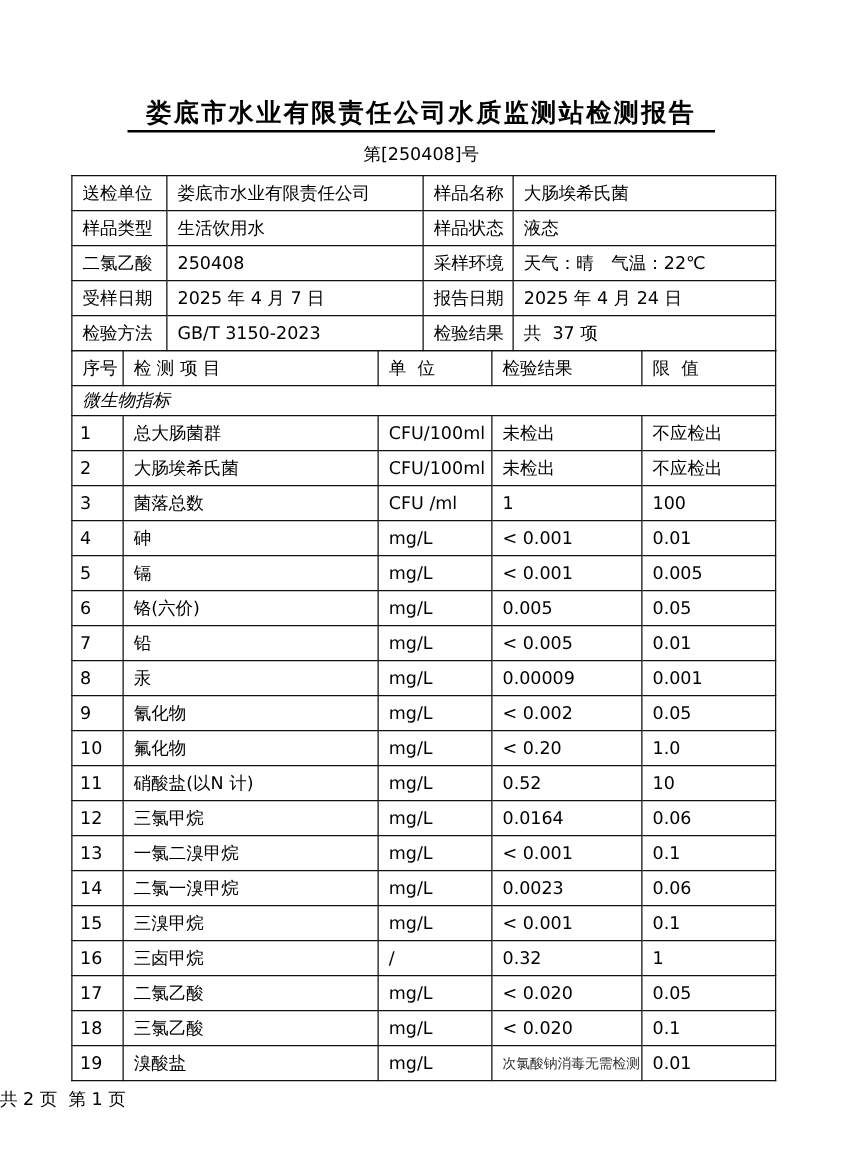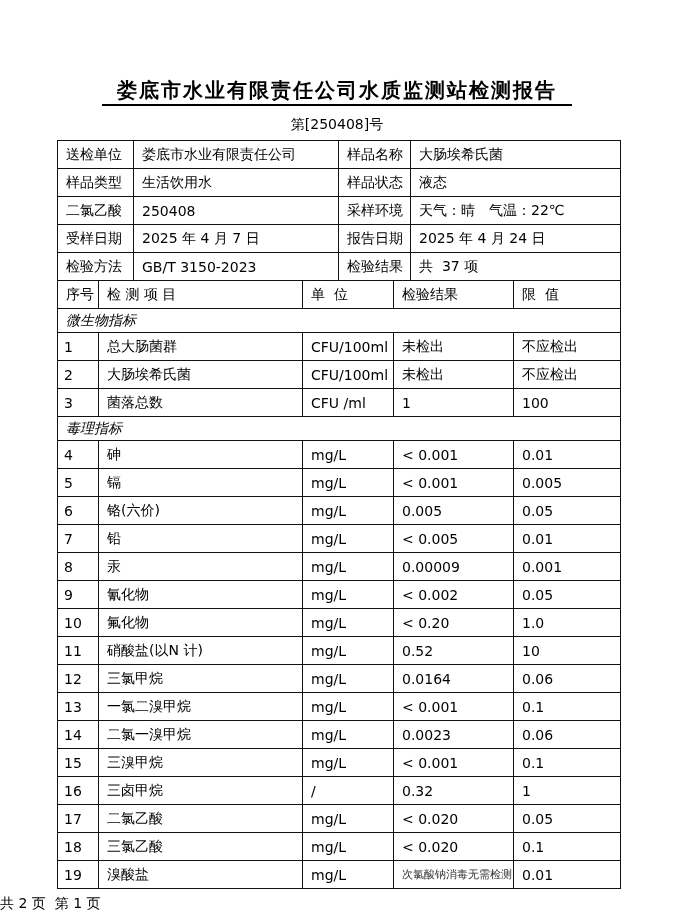--- a/index.html
+++ b/index.html
@@ -147,23 +147,20 @@
           <td>不应检出</td>
         </tr>
         <tr>
           <td class="no-cell">3</td>
           <td>菌落总数</td>
           <td>CFU /ml</td>
           <td>1</td>
           <td>100</td>
         </tr>
         <tr>
-          <td class="section" colspan="5">毒理指标</td>
-        </tr>
-        <tr>
           <td class="no-cell">4</td>
           <td>砷</td>
           <td>mg/L</td>
           <td>&lt; 0.001</td>
           <td>0.01</td>
         </tr>
         <tr>
           <td class="no-cell">5</td>
           <td>镉</td>
           <td>mg/L</td>

